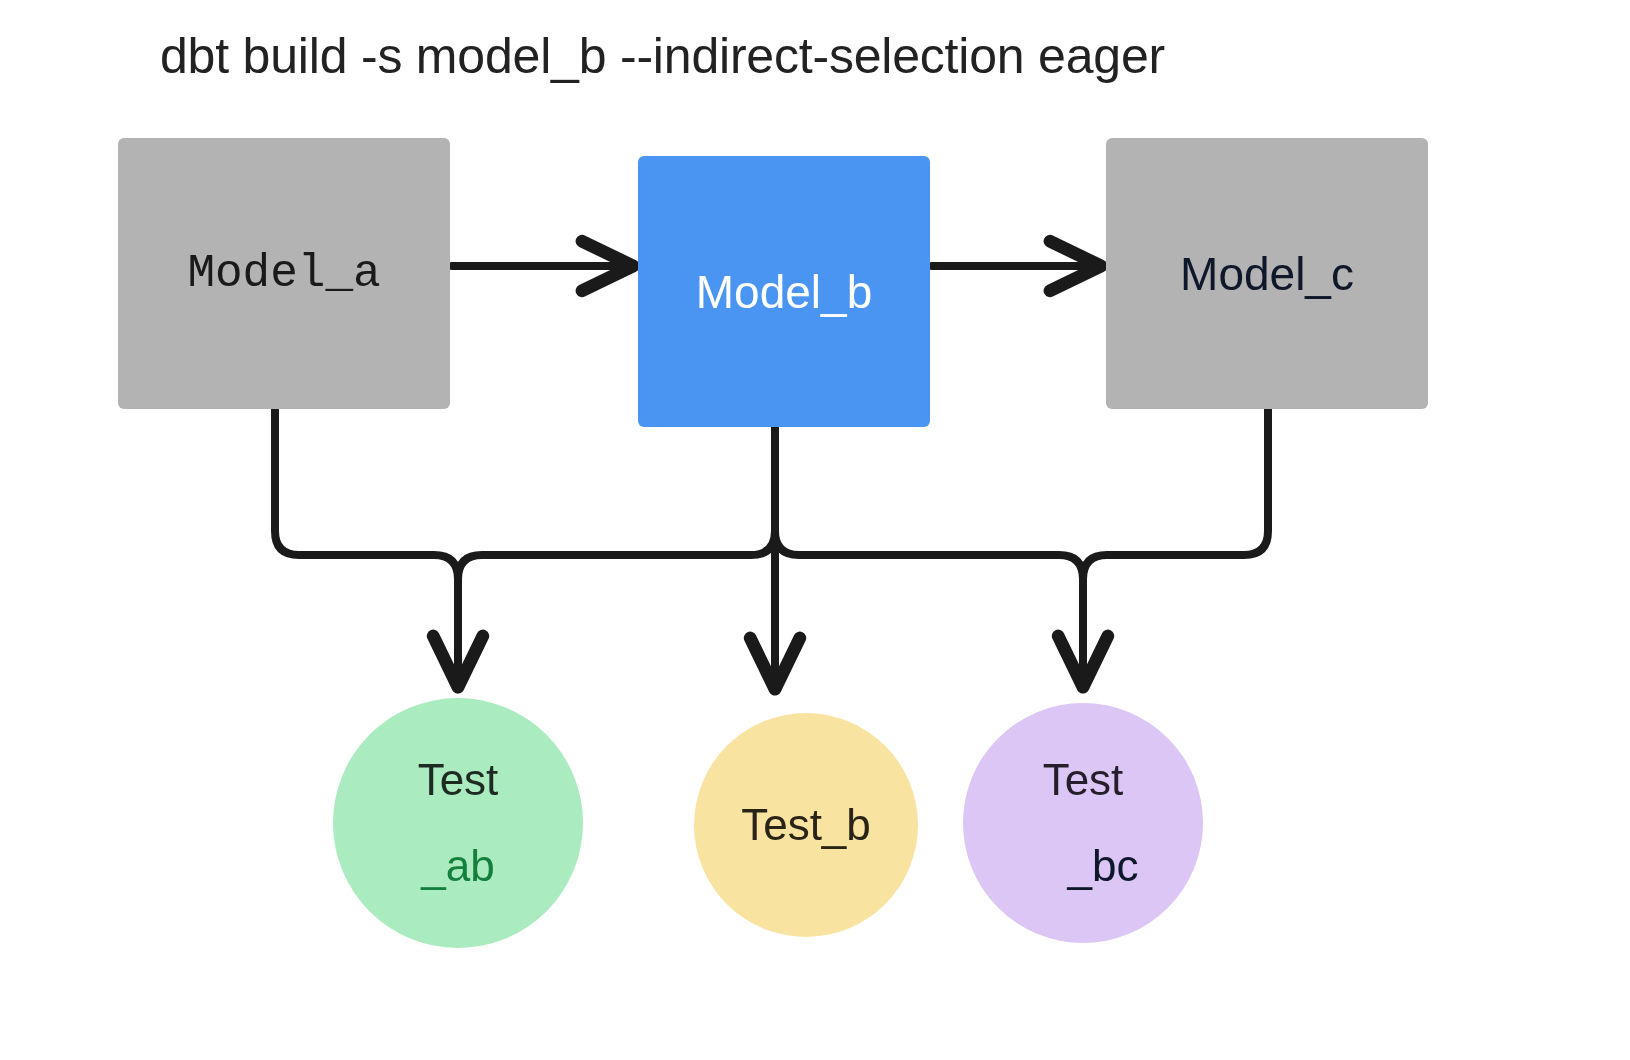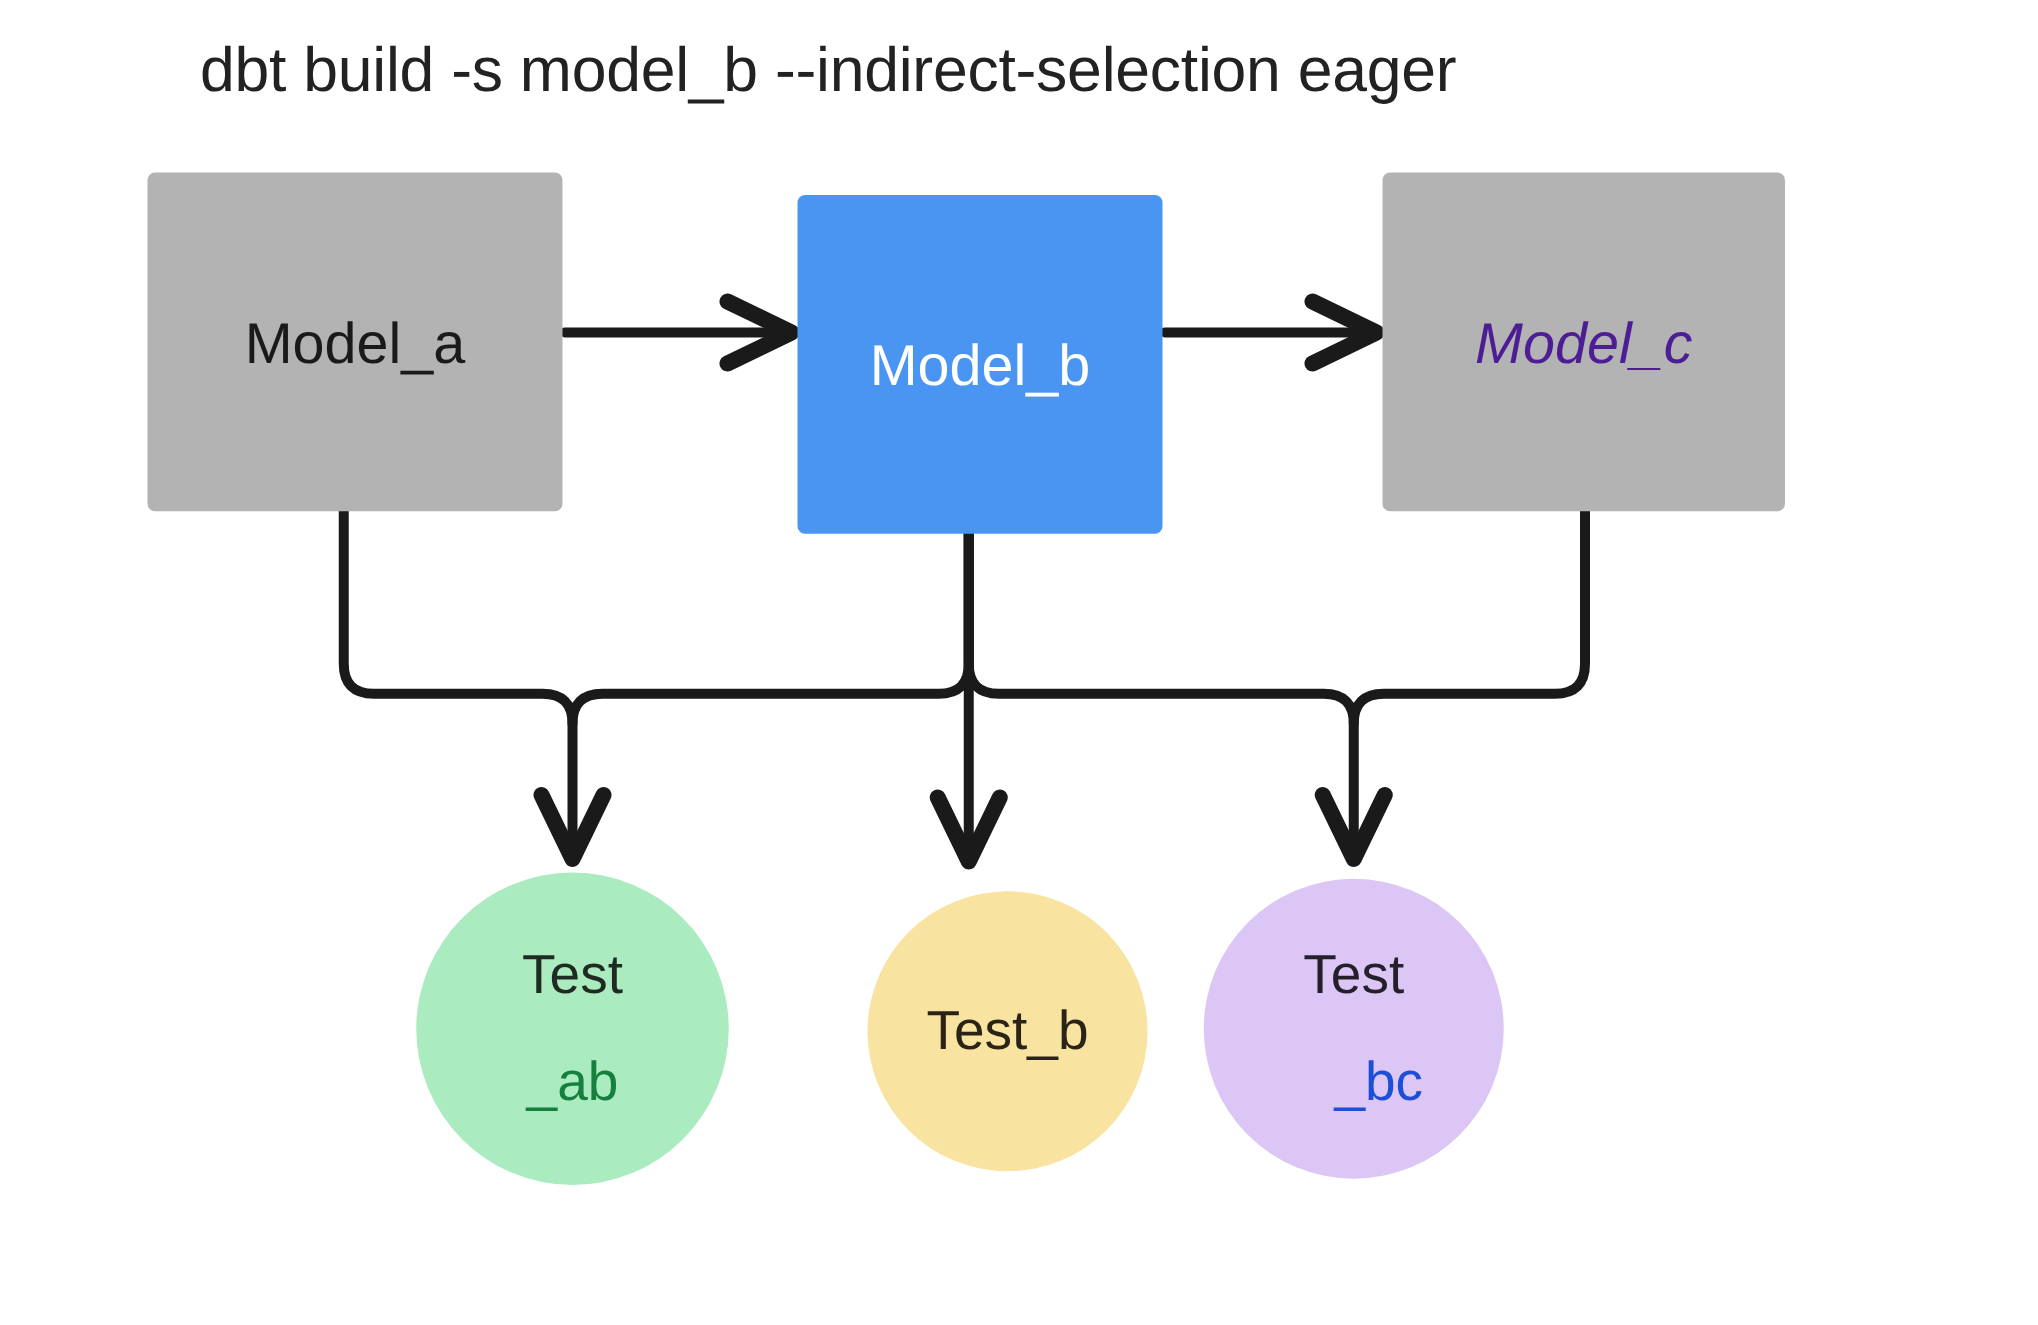--- a/index.html
+++ b/index.html
@@ -110,39 +110,39 @@
 
     <g>
       <path d="M 775 409 L 775 531 Q 775 555 799 555 L 1059 555 Q 1083 555 1083 579 L 1083 684" fill="none" stroke="#1a1a1a" stroke-width="8" stroke-linecap="round" stroke-linejoin="round" marker-end="url(#arrowhead)"></path>
     </g>
 
     <g>
       <path d="M 1268 409 L 1268 531 Q 1268 555 1244 555 L 1107 555 Q 1083 555 1083 579" fill="none" stroke="#1a1a1a" stroke-width="8" stroke-linecap="round" stroke-linejoin="round"></path>
     </g>
   </svg>
 
-  <div class="model-node" style="left:118px; top:138px; width:332px; height:271px; background:#b3b3b3;">
+  <div class="model-node" style="left:118px; top:138px; width:332px; height:271px; background:#b3b3b3;font-family:Liberation Mono, monospace;">
     <span class="node-label" style="color:#1a1a1a;">Model_a</span>
   </div>
 
   <div class="model-node" style="left:638px; top:138px; width:292px; height:271px; background:#4a95f2;margin-top:18px;">
     <span class="node-label" style="color:#ffffff;">Model_b</span>
   </div>
 
   <div class="model-node" style="left:1106px; top:138px; width:322px; height:271px; background:#b3b3b3;">
-    <span class="node-label" style="color:#4c1d95;font-style:italic;">Model_c</span>
+    <span class="node-label" style="color:#0f172a;">Model_c</span>
   </div>
 
   <div class="test-node two-line" style="left:333px; top:698px; width:250px; height:250px; background:#abebc0;">
     <span class="node-label" style="color:#1f2a22;">Test</span>
     <span class="node-label" style="color:#15803d;">_ab</span>
   </div>
 
   <div class="test-node one-line" style="left:694px; top:713px; width:224px; height:224px; background:#f8e3a1;">
     <span class="node-label" style="color:#2a2417;">Test_b</span>
   </div>
 
   <div class="test-node two-line" style="left:963px; top:703px; width:240px; height:240px; background:#dcc6f5;">
     <span class="node-label" style="color:#241f2a;">Test</span>
-    <span class="node-label" style="color:#1d4ed8;margin-left:40px;">_bc</span>
+    <span class="node-label" style="color:#0f172a;margin-left:40px;">_bc</span>
   </div>
 
 </div>
 
 </body></html>

